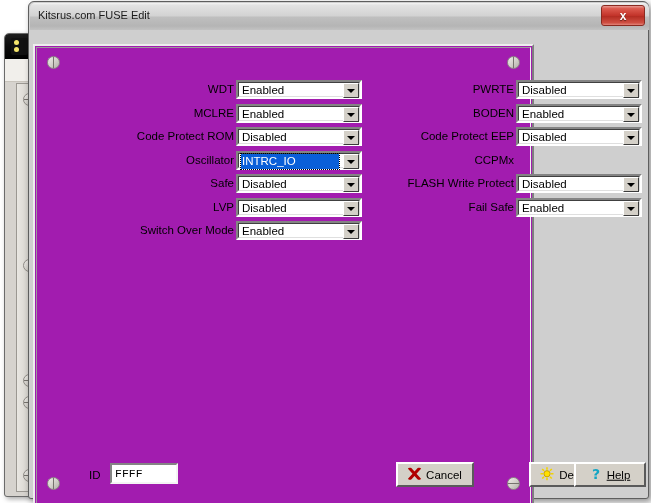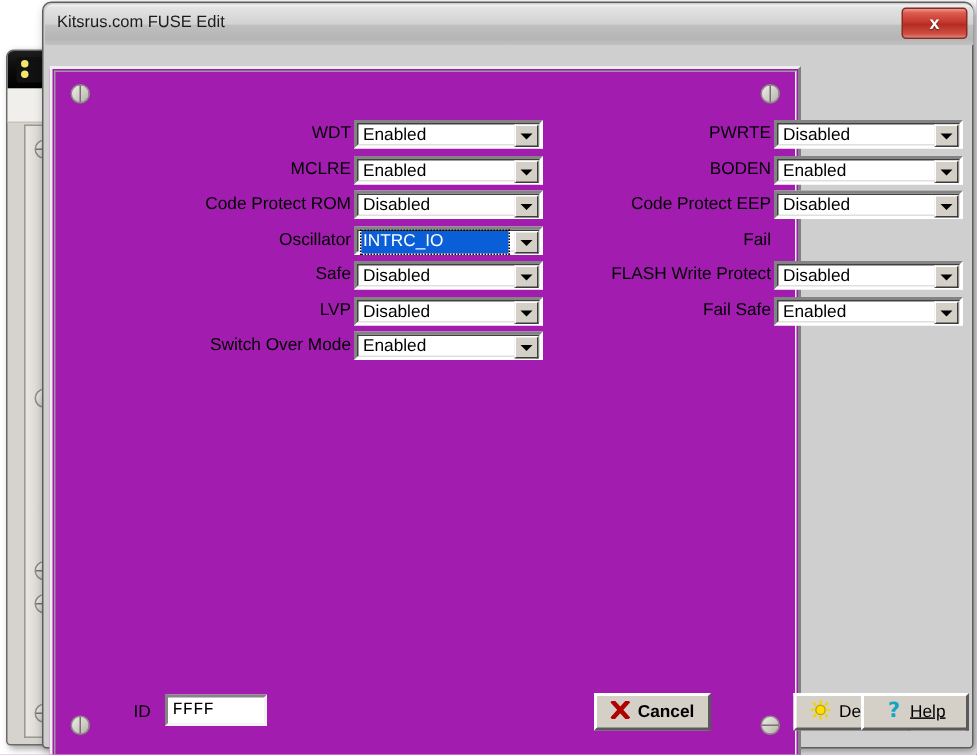--- a/index.html
+++ b/index.html
@@ -353,21 +353,21 @@
   }
   .btn-ico {
     display: inline-block;
     vertical-align: middle;
     margin-right: 5px;
     line-height: 1;
   }
   .btn-lbl { vertical-align: middle; }
 
   #btn-ok     { left: 275px; width: 72px; }
-  #btn-cancel { left: 359px; width: 78px; font-weight: bold; }
+  #btn-cancel { left: 359px; width: 78px; }
   #btn-default{ left: 447px; width: 78px; margin-left: 45px; }
   #btn-help   { left: 537px; width: 72px; }
 
   .u { text-decoration: underline; }
 </style>
 </head>
 <body>
 
 <div id="root">
 
@@ -505,21 +505,21 @@
             <div class="row-label">Code Protect EEP</div>
             <div class="combo">
               <div class="combo-inner">
                 <div class="combo-text">Disabled</div>
                 <div class="combo-button"></div>
               </div>
             </div>
           </div>
 
           <div class="row">
-            <div class="row-label">Fail</div>
+            <div class="row-label">CCPMx</div>
           </div>
 
           <div class="row">
             <div class="row-label">FLASH Write Protect</div>
             <div class="combo">
               <div class="combo-inner">
                 <div class="combo-text">Disabled</div>
                 <div class="combo-button"></div>
               </div>
             </div>

